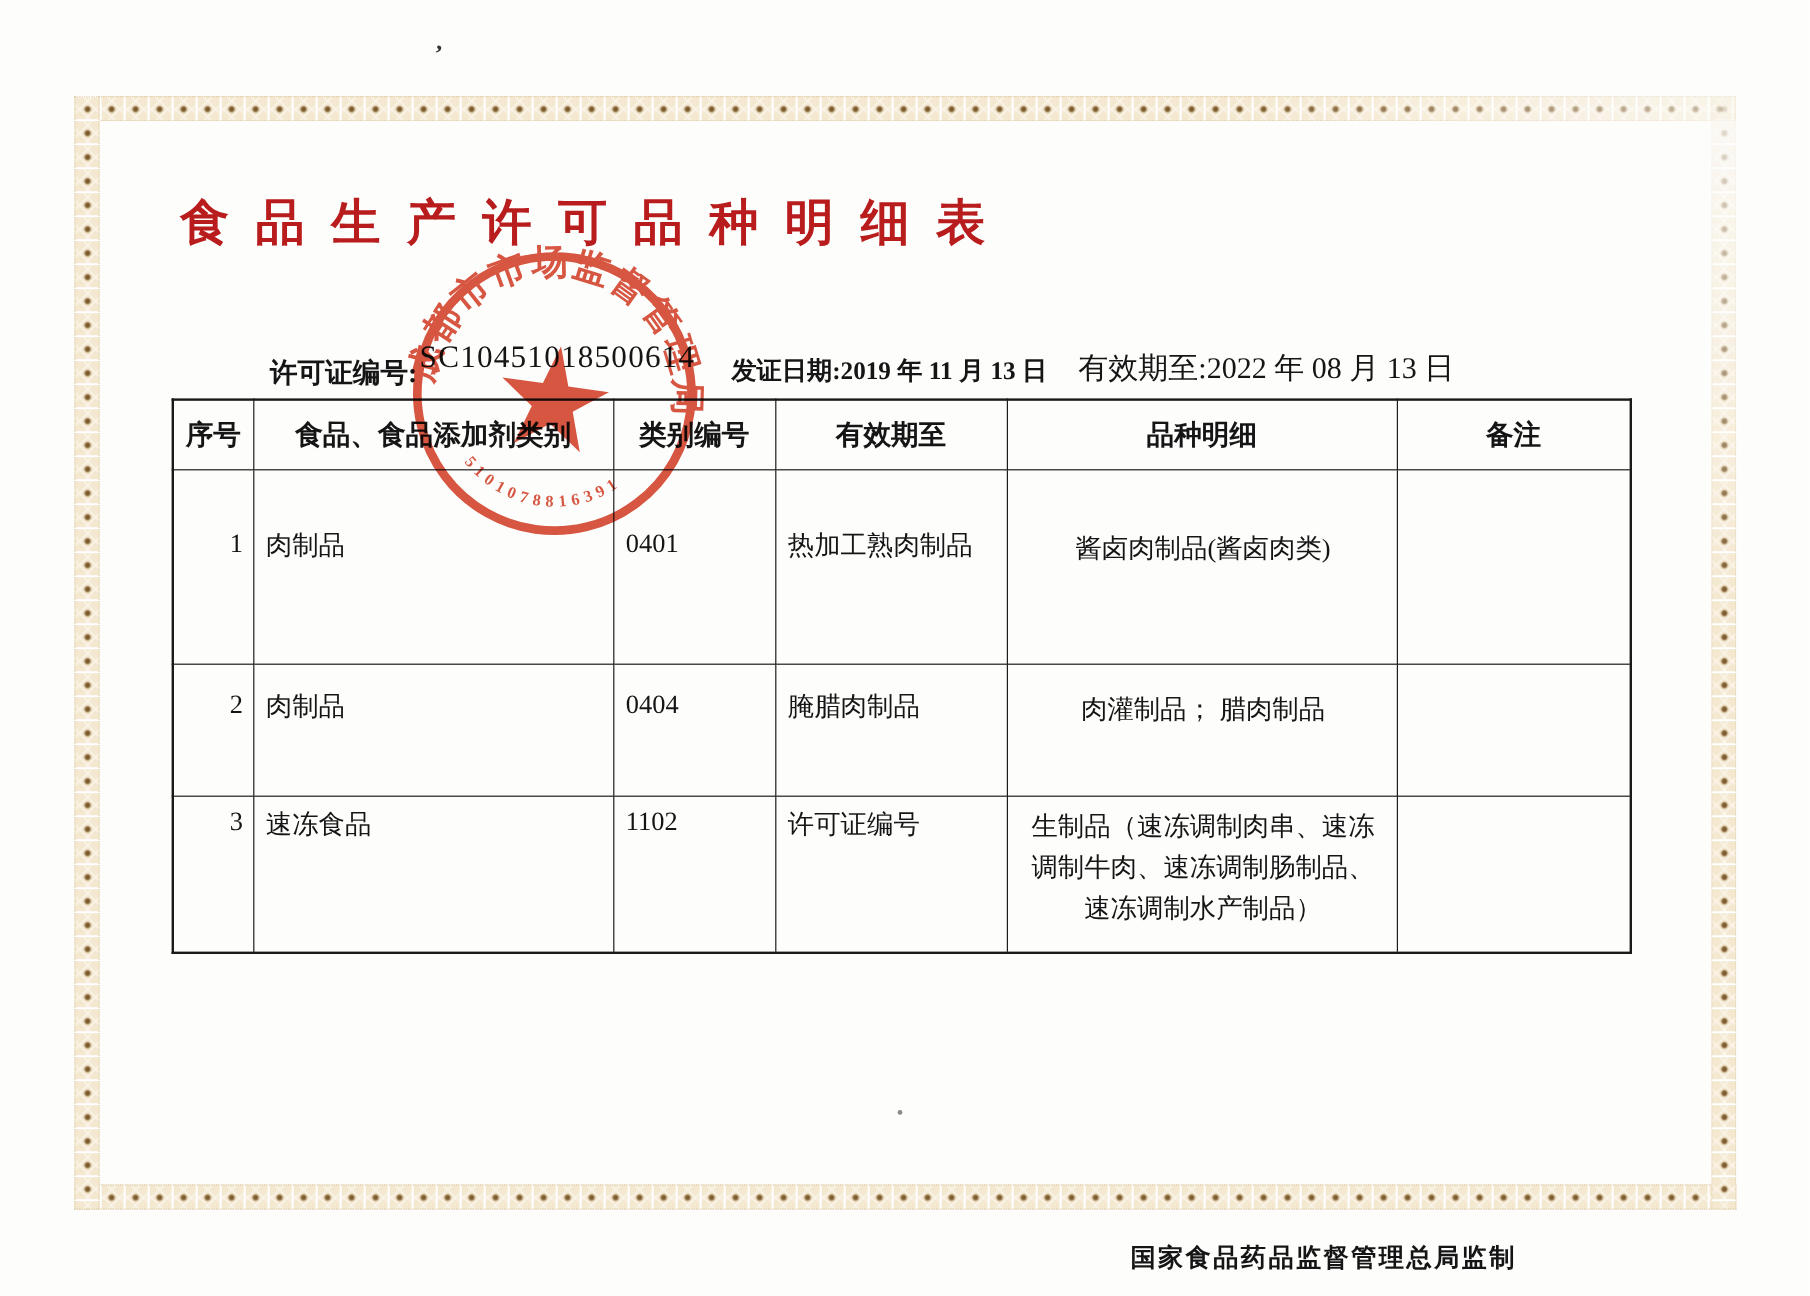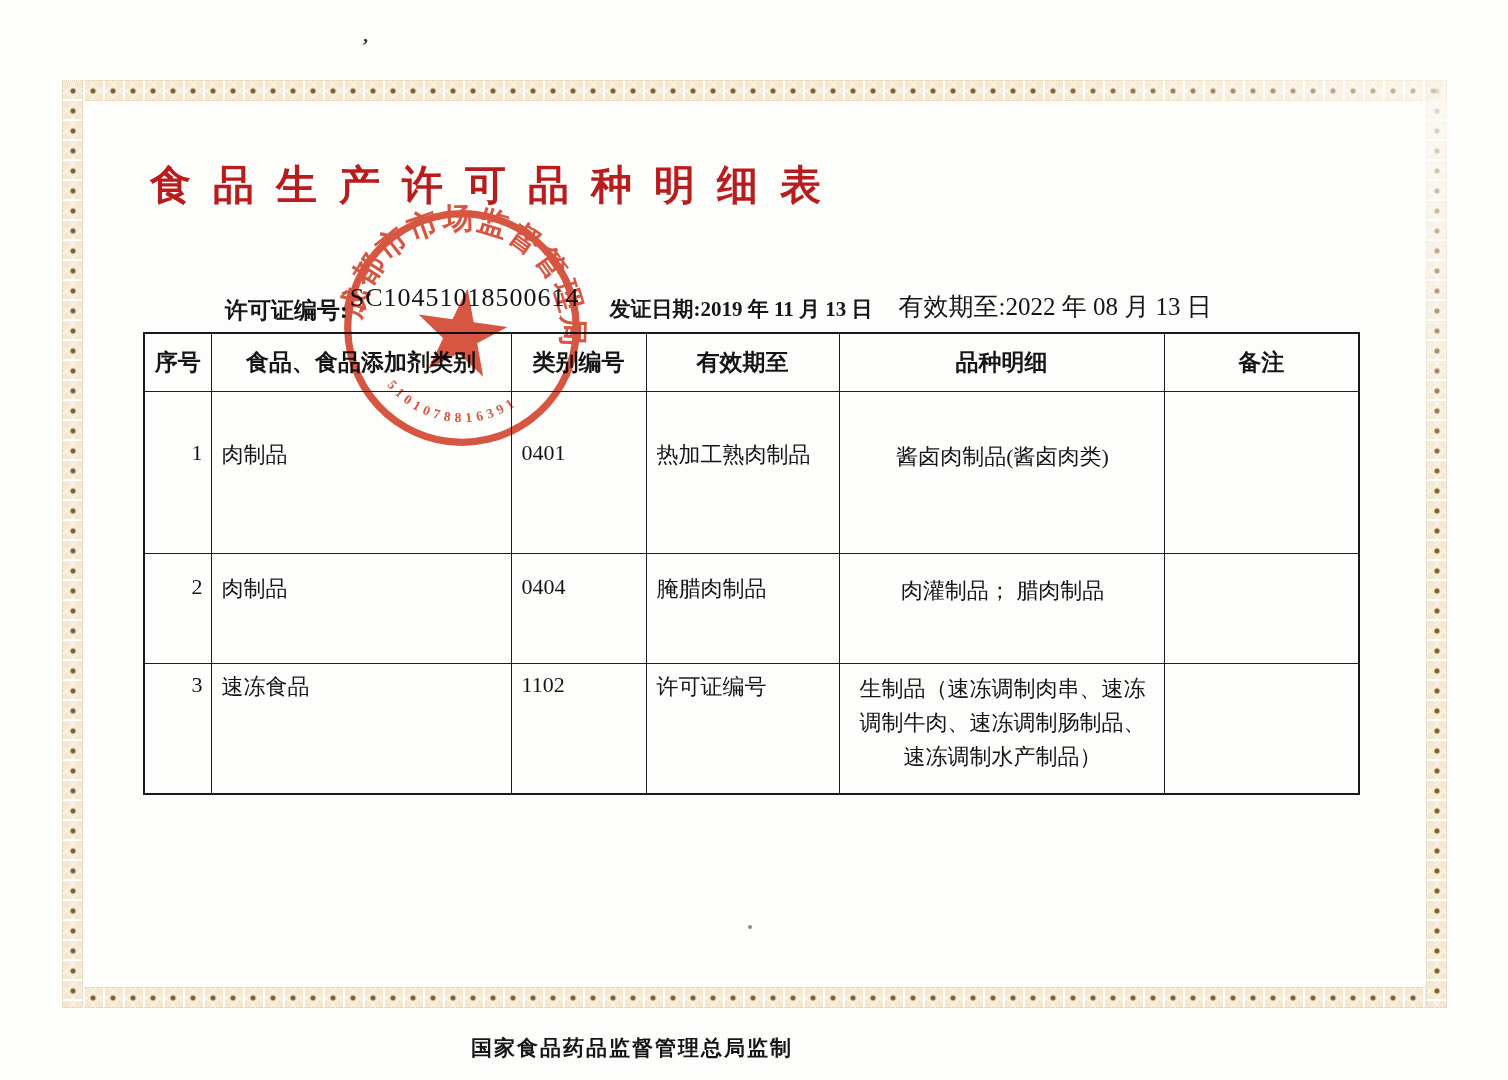--- a/index.html
+++ b/index.html
@@ -63,21 +63,21 @@
   tr.r1{height:162px;} tr.r1 td{padding-top:48px;}
   tr.r2{height:110px;} tr.r2 td{padding-top:20px;}
   tr.r3{height:131px;} tr.r3 td{padding-top:8px;}
   tr.wrow{height:120px;}
   tr.wrow td{border-top:2.5px solid #1a1a1a;}
   td.w-label{font-size:23px;font-weight:bold;line-height:1.75;padding:6px 4px 0 12px;letter-spacing:1px;}
   td.w-value{padding-top:12px;}
 
   
   .footer{
-    position:absolute;left:0;top:1034px;width:1264px;text-align:center;
+    position:absolute;left:0;top:1034px;width:1264px;text-align:right;
     font-size:21px;font-weight:bold;letter-spacing:2px;
   }
 
   
   .seal{position:absolute;left:326px;top:192px;width:272px;height:272px;opacity:.86;mix-blend-mode:multiply;z-index:5;pointer-events:none;}
   .seal text{font-family:"Liberation Serif","DejaVu Serif",serif;}
 
   
   .stray-mark{position:absolute;left:364px;top:24px;font-size:20px;font-weight:bold;color:#333;transform:rotate(8deg);}
   .ink-speck{position:absolute;left:748px;top:925px;width:4px;height:4px;background:#8a8a8a;border-radius:50%;}

